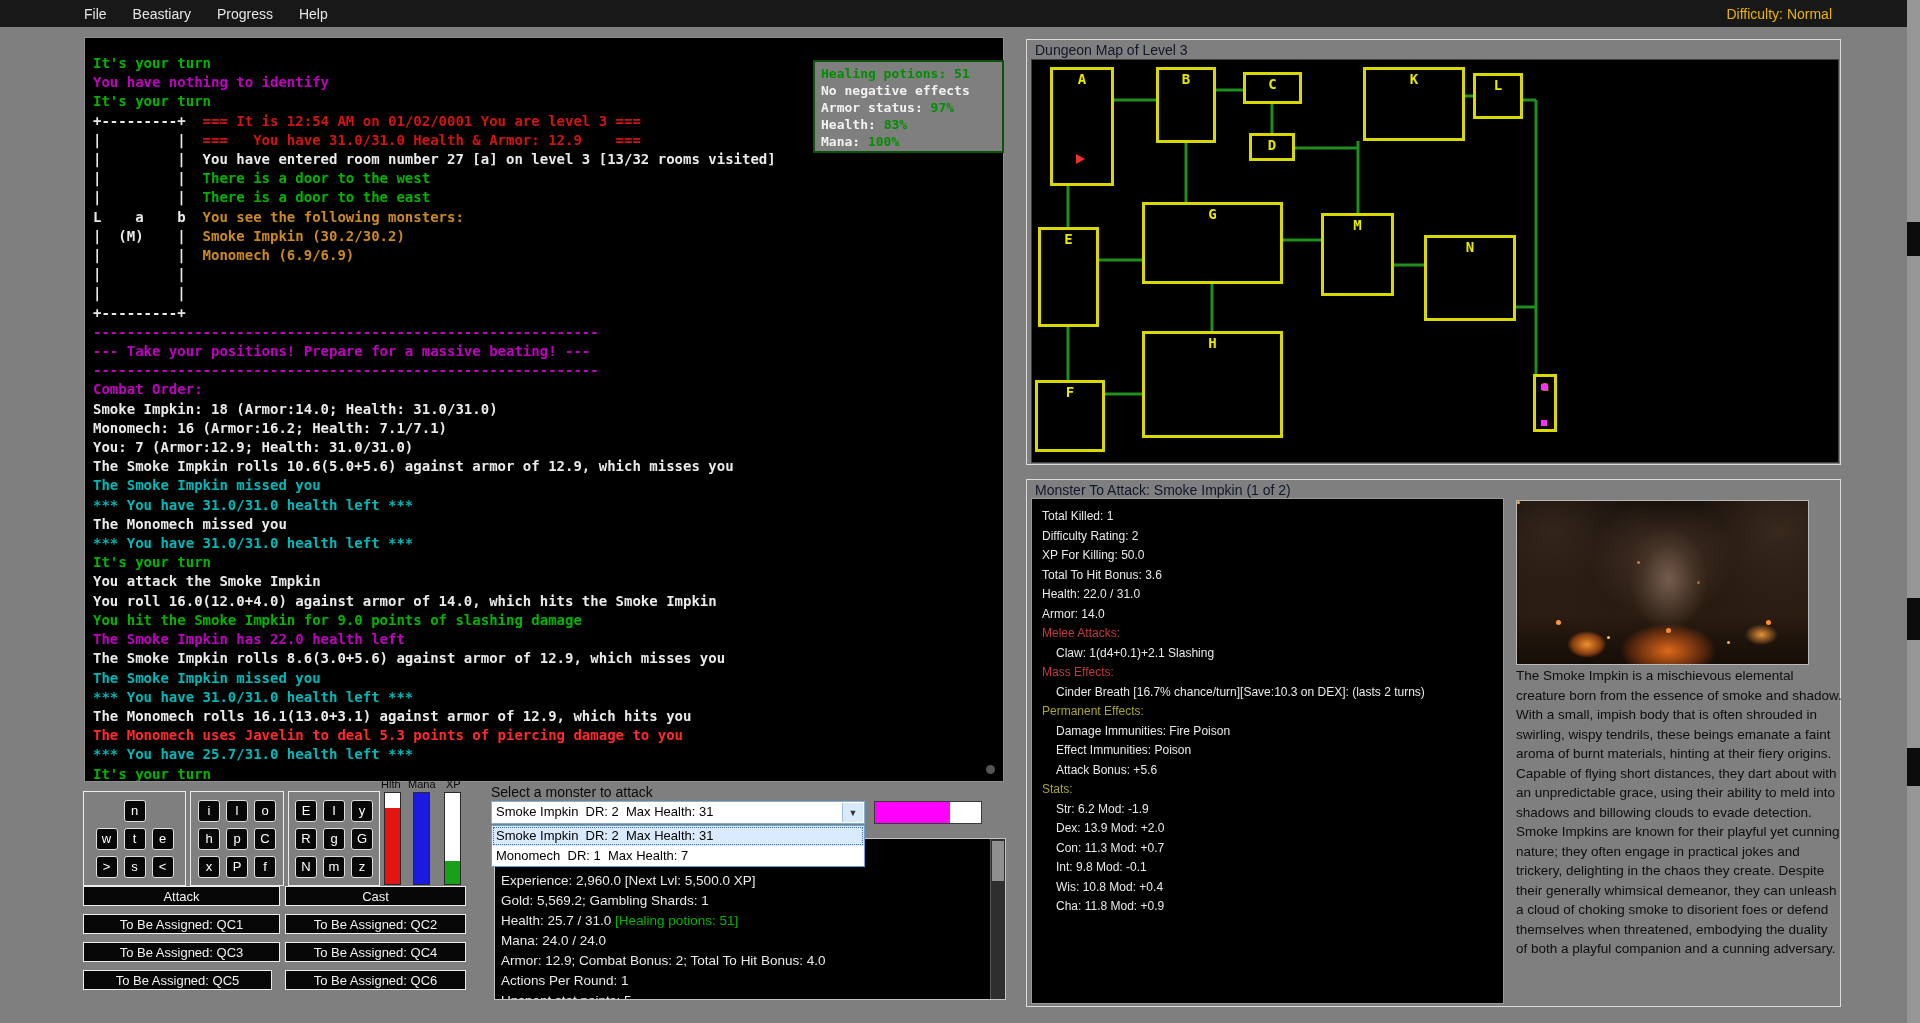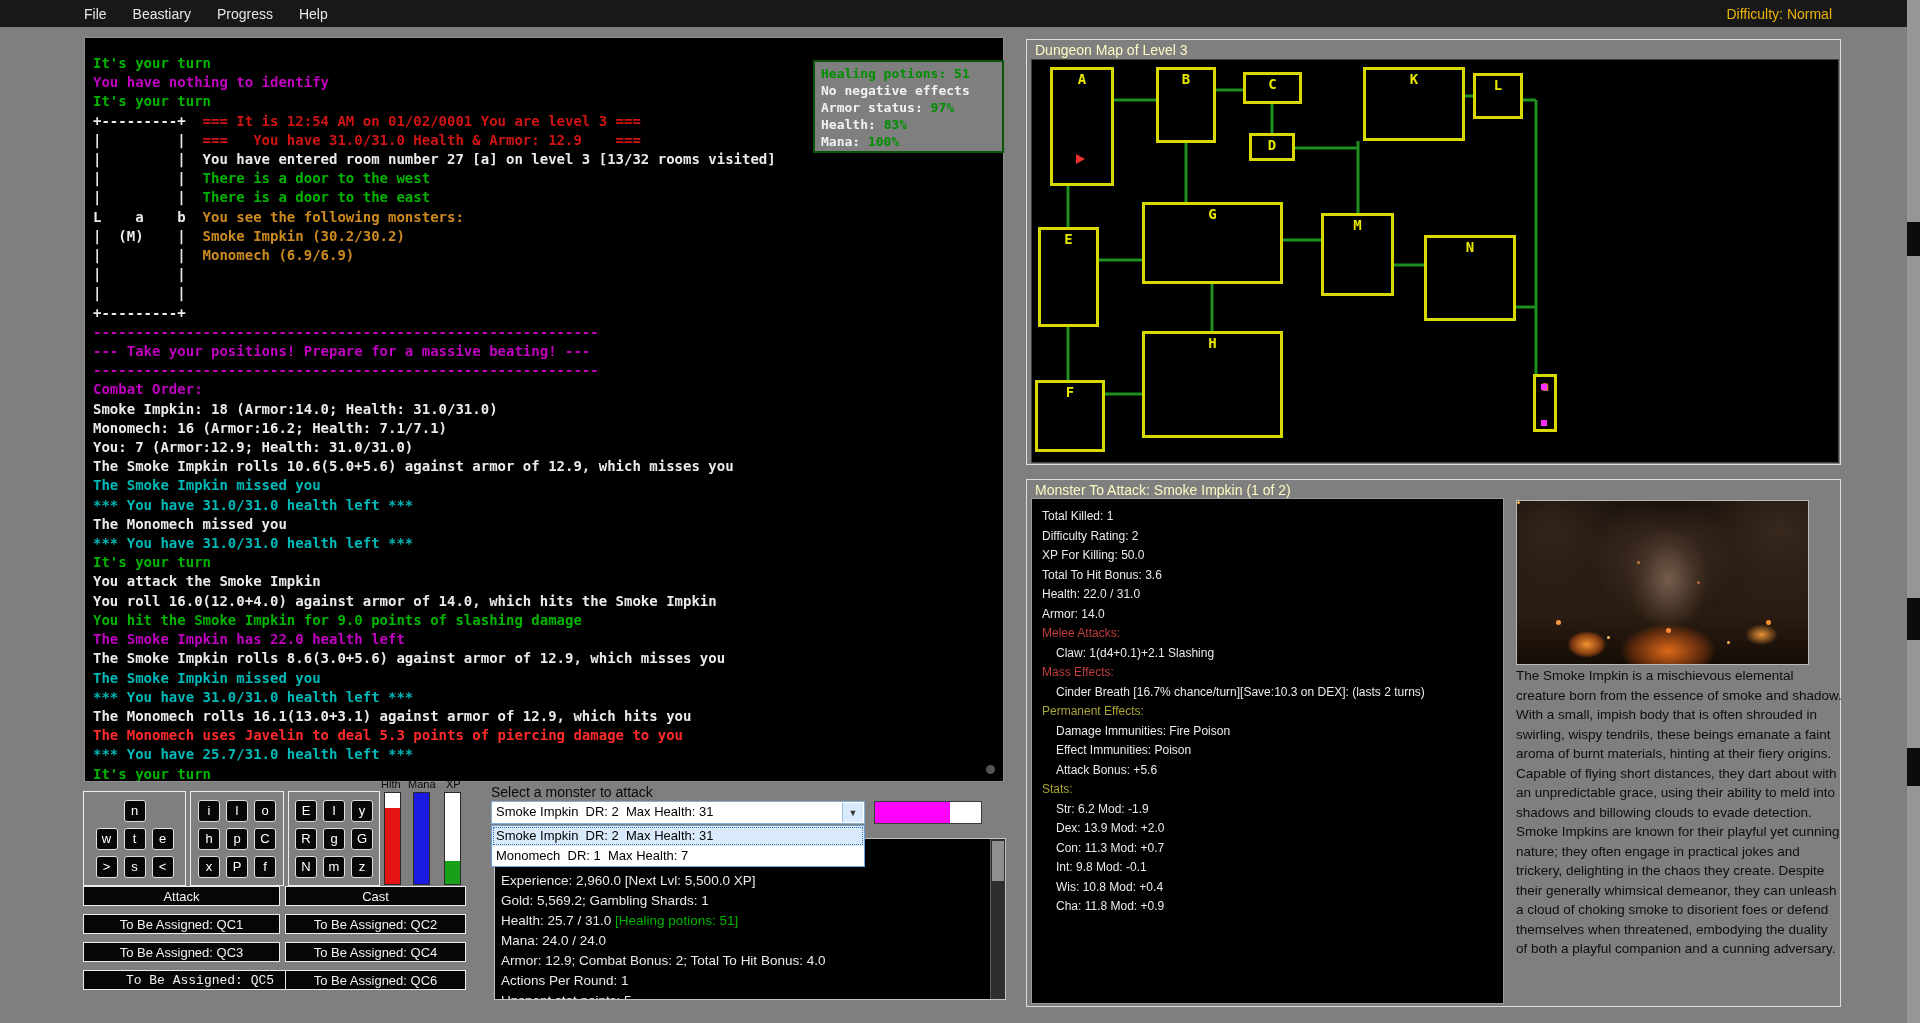--- a/index.html
+++ b/index.html
@@ -27,21 +27,21 @@
   .log-line{white-space:pre;}
   .log-grip{position:absolute;right:8px;bottom:7px;width:9px;height:9px;border-radius:50%;background:#555;}
 
   .status-overlay{position:absolute;left:728px;top:22px;width:191px;height:93px;background:#7f7f7f;
                   border:2px solid #0b550b;padding:3px 6px;box-sizing:border-box;
                   font:bold 13px/17px "DejaVu Sans Mono",monospace;}
   .ov-line{white-space:pre;}
 
   
   .panel{position:absolute;background:#7f7f7f;border:1px solid #dcdcdc;box-sizing:border-box;}
-  .panel-title{position:absolute;left:8px;top:2px;font-size:14px;color:#fef9c3;white-space:pre;}
+  .panel-title{position:absolute;left:8px;top:2px;font-size:14px;color:#0f172a;white-space:pre;}
 
   
   #map-panel{left:1026px;top:39px;width:815px;height:426px;}
   #map-area{position:absolute;left:4px;top:19px;width:806px;height:402px;background:#000;
             border:1px solid #404040;overflow:hidden;}
   #map-area svg{position:absolute;left:0;top:0;}
   .room{position:absolute;background:#000;border:3px solid #d9d900;box-sizing:border-box;text-align:center;}
   .room-label{font:bold 14px "DejaVu Sans Mono",monospace;line-height:14px;display:inline-block;margin-top:1px;}
   .player-marker{position:absolute;width:0;height:0;border-top:5px solid transparent;
                  border-bottom:5px solid transparent;border-left:9px solid #f03030;}
@@ -314,15 +314,15 @@
   <div class="edge-strip">
     <div class="edge-block" style="top:222px;height:34px"></div>
     <div class="edge-block" style="top:598px;height:42px"></div>
     <div class="edge-block" style="top:748px;height:38px"></div>
   </div>
 
 <div class="btn qc-btn" style="left: 83px; width: 197px; top: 914px;">To Be Assigned: QC1</div>
     <div class="btn qc-btn" style="left: 285px; width: 181px; top: 914px;">To Be Assigned: QC2</div>
     <div class="btn qc-btn" style="left: 83px; width: 197px; top: 942px; text-align: center;">To Be Assigned: QC3</div>
     <div class="btn qc-btn" style="left: 285px; width: 181px; top: 942px;">To Be Assigned: QC4</div>
-    <div class="btn qc-btn" style="left: 83px; width: 234px; top: 970px; font-family: Liberation Mono, monospace;">To Be Assigned: QC5</div>
+    <div class="btn qc-btn" style="left: 83px; width: 189px; top: 970px;">To Be Assigned: QC5</div>
     <div class="btn qc-btn" style="left: 285px; width: 181px; top: 970px;">To Be Assigned: QC6</div>
   </div>
 
 </body></html>

